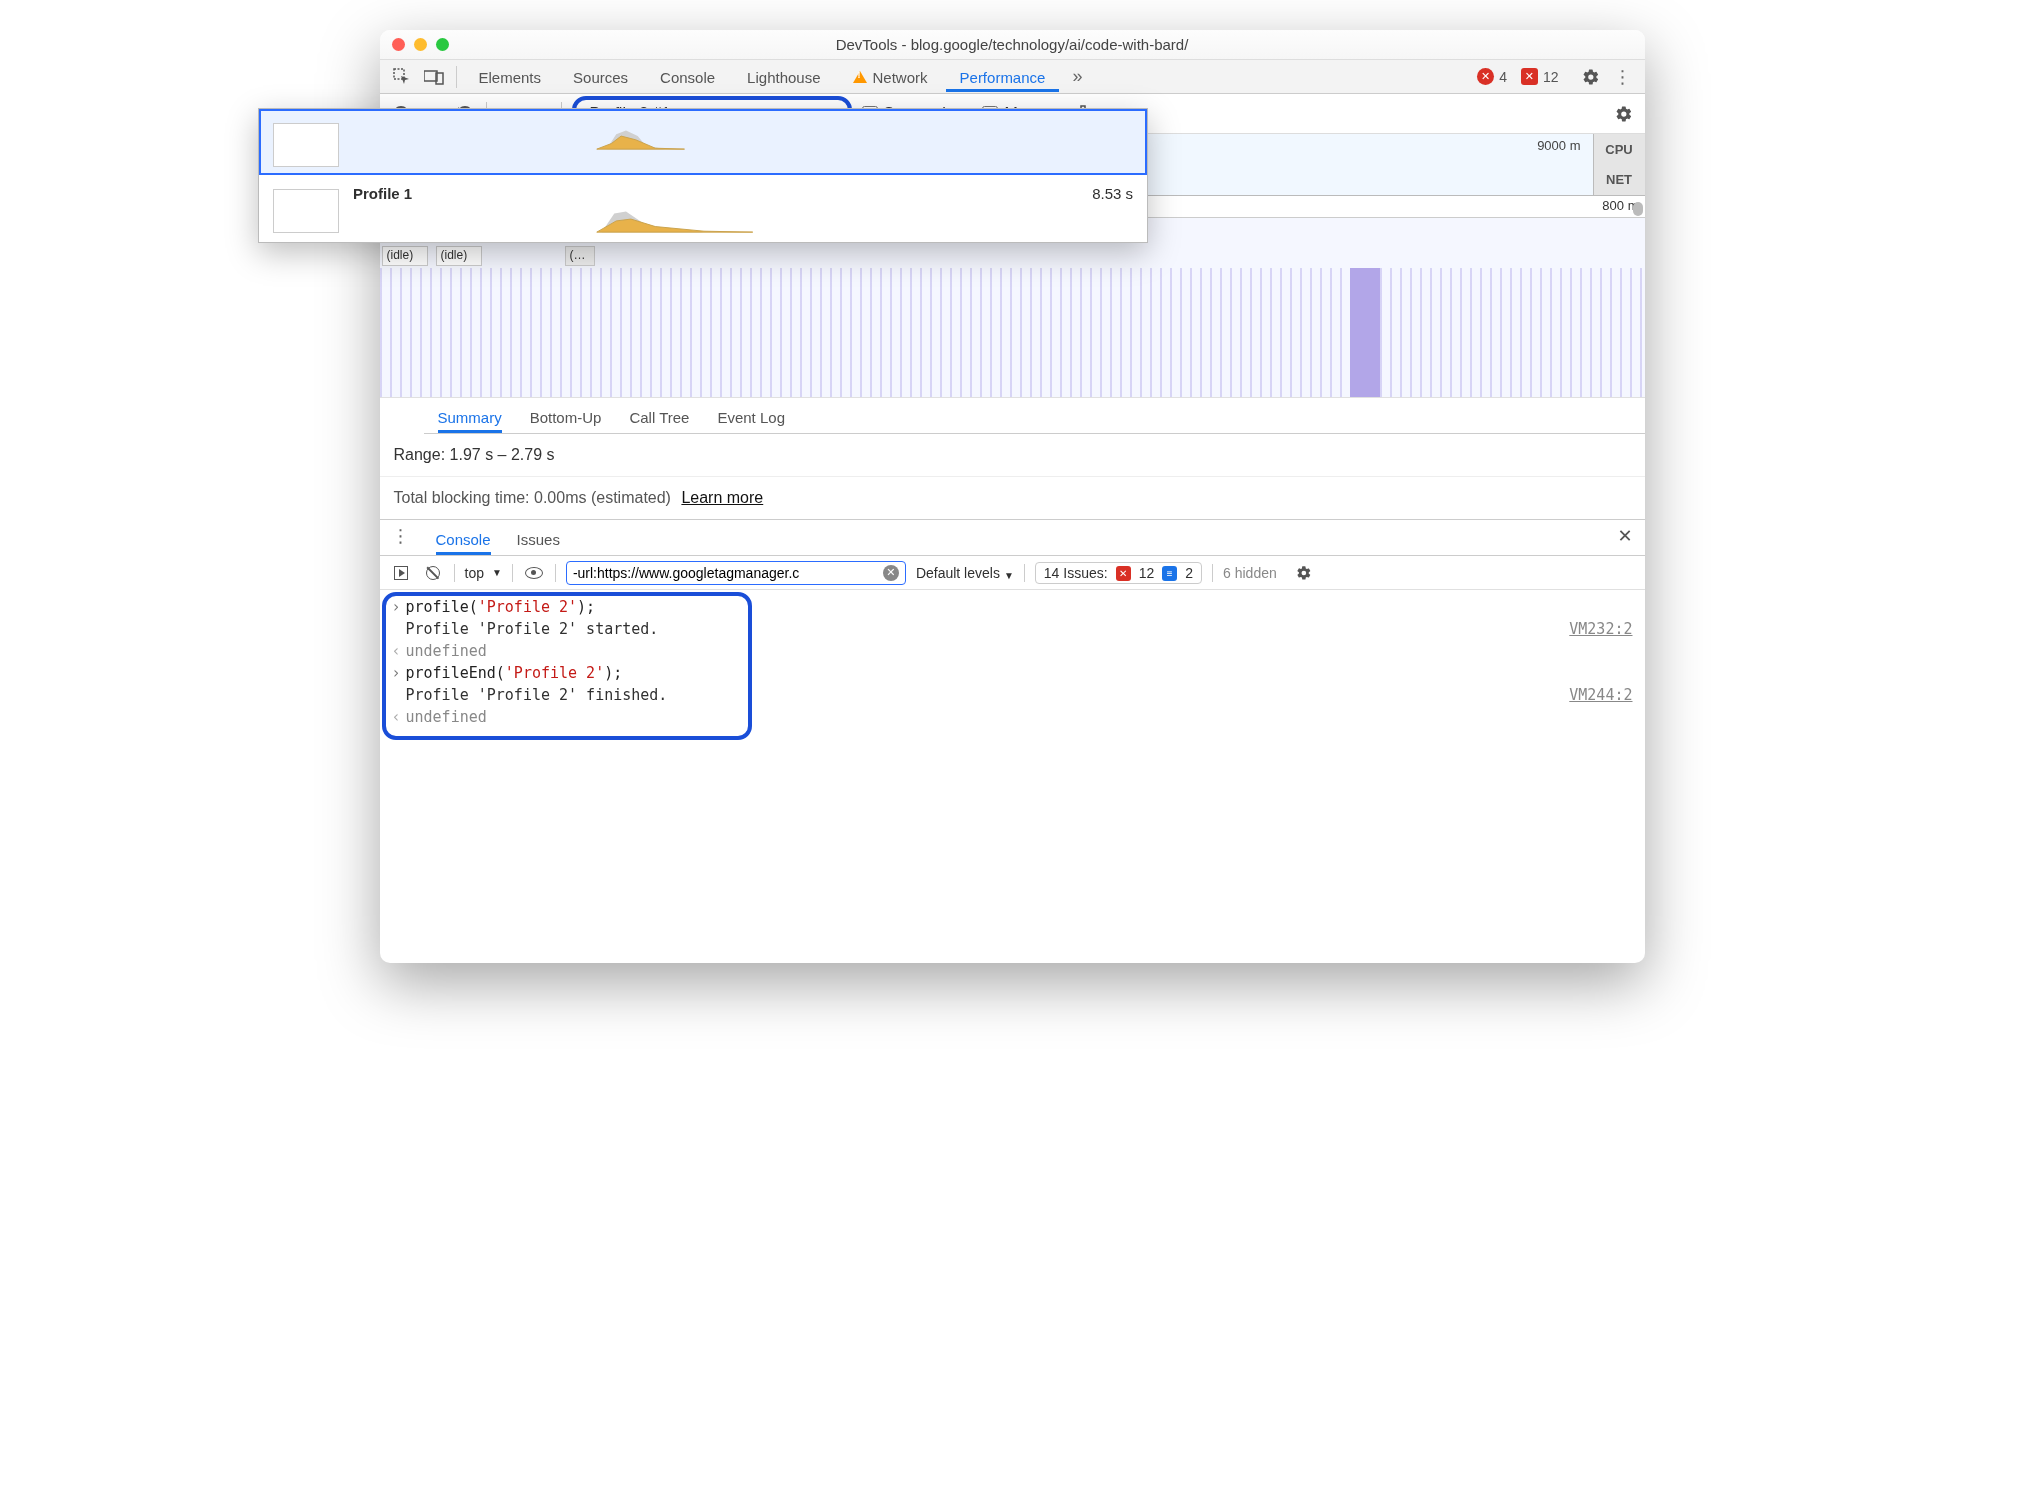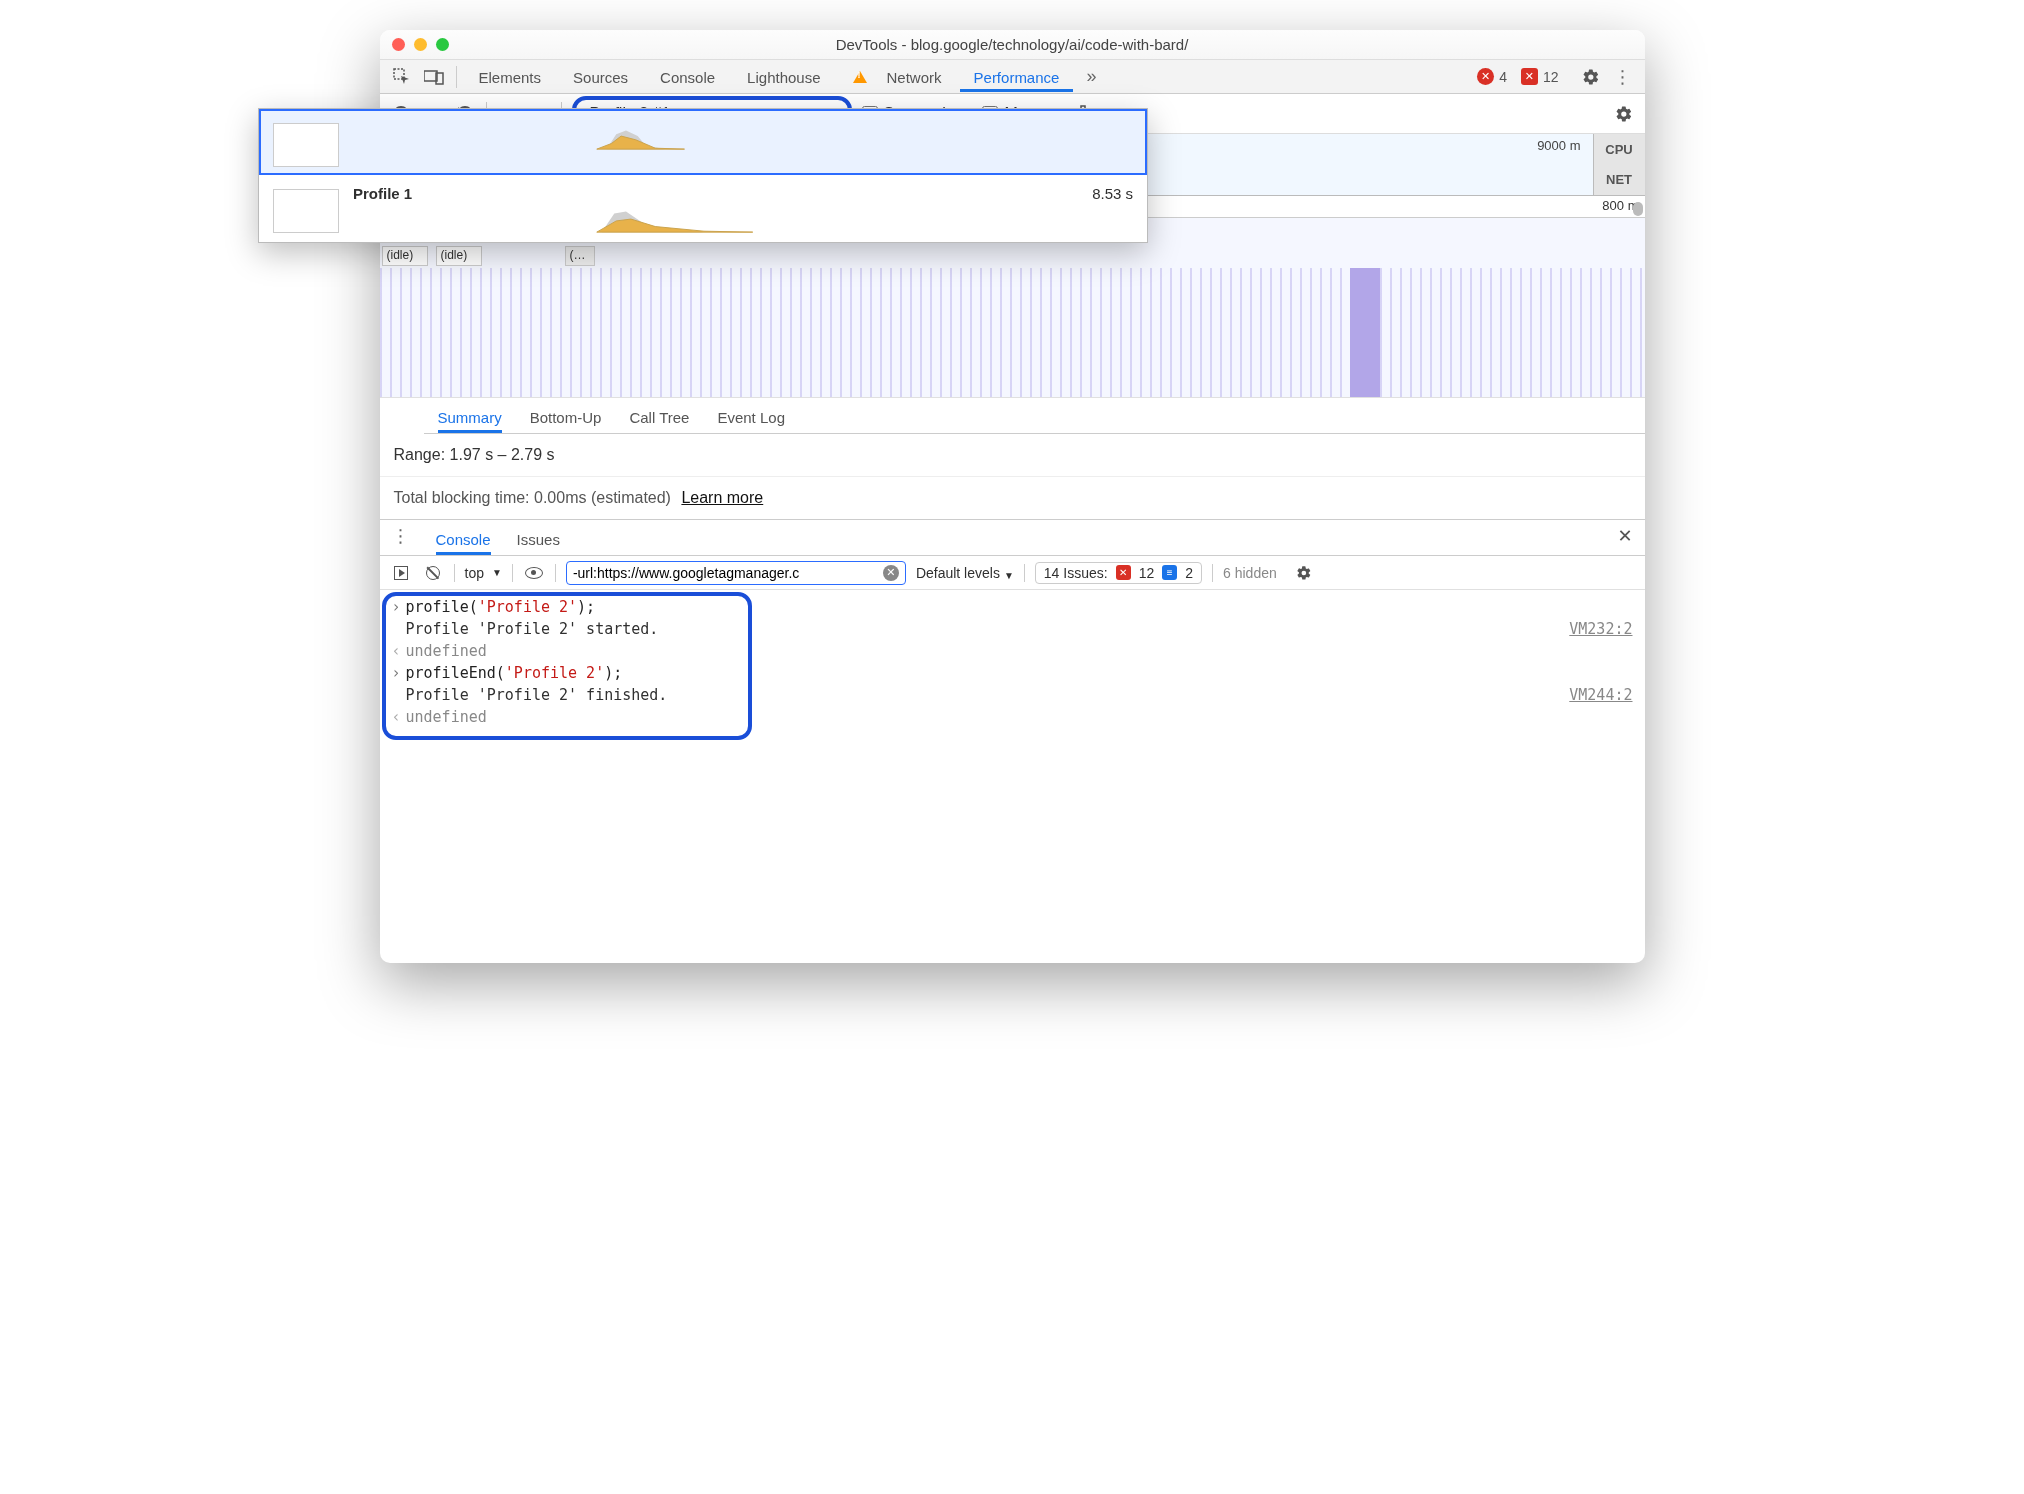--- a/index.html
+++ b/index.html
@@ -41,21 +41,21 @@
     background:#f3f3f3;
     padding: 0 8px;
     gap: 4px;
     font-size: 15px;
     color:#555;
   }
   .tool-ico { width:28px; display:flex; justify-content:center; align-items:center; color:#666; }
   .tool-sep { width:1px; height:22px; background:#ccc; margin:0 4px;}
   .tab { padding: 7px 14px 6px; cursor:pointer; }
   .tab.active { color:#1a73e8; border-bottom: 3px solid #1a73e8; padding-bottom:3px; }
-  .tab.warn { display:flex; align-items:center; gap:20px;text-align:center;}
+  .tab.warn { display:flex; align-items:center; gap:6px;text-align:center;}
   .warn-ico { width:0;height:0;border-left:7px solid transparent;border-right:7px solid transparent;border-bottom:12px solid #ff9800; position:relative;}
   .warn-ico::after{content:"!";position:absolute;left:-2px;top:-1px;color:#fff;font-size:9px;font-weight:bold;}
   .spacer{flex:1;}
   .badge { display:inline-flex; align-items:center; gap:5px; font-size:14px;}
   .badge .chip{ width:17px; height:17px; border-radius:50%; color:#fff; font-size:11px; display:flex; align-items:center; justify-content:center;}
   .chip.err{background:#d93025;}
   .badge.square .chip{ border-radius:3px; background:#d93025; width:17px; height:17px;}
 
   
   .perfbar {
@@ -175,21 +175,21 @@
   .eye-ico::before{content:"";width:5px;height:5px;background:#555;border-radius:50%;}
   .filter-input{
     flex:0 0 340px; height:24px;
     border:1.5px solid #2b6cff; border-radius:4px;
     display:flex; align-items:center; padding:0 6px; gap:6px;
     font-size:14px;
   }
   .filter-input input{ border:none; outline:none; flex:1; font-size:14px;}
   .filter-x{ width:16px;height:16px;border-radius:50%;background:#888;color:#fff;font-size:11px;display:flex;align-items:center;justify-content:center;cursor:pointer;}
   .levels{ font-size:14px; display:flex; align-items:flex-end; gap:4px;}
-  .issues{ border:1px solid #ccc; border-radius:4px; padding:2px 8px; display:flex; align-items:center; gap:8px; font-size:14px;}
+  .issues{ border:1px solid #ccc; border-radius:4px; padding:2px 8px; display:flex; align-items:flex-end; gap:8px; font-size:14px;}
   .sq-chip{ width:15px;height:15px;border-radius:3px; color:#fff;font-size:10px;display:flex;align-items:center;justify-content:center;}
   .sq-chip.err{background:#d93025;}
   .sq-chip.info{background:#1a73e8;}
   .hidden-txt{ color:#888;}
 
   
   .console-log{ flex:1; position:relative; font-family: ui-monospace, Menlo, Consolas, monospace; font-size:15px; padding:6px 12px 10px;}
   .log-line{ display:flex; align-items:flex-start; padding:2px 0;}
   .log-caret{ width:14px; color:#888;}
   .log-caret.in{color:#777;}

